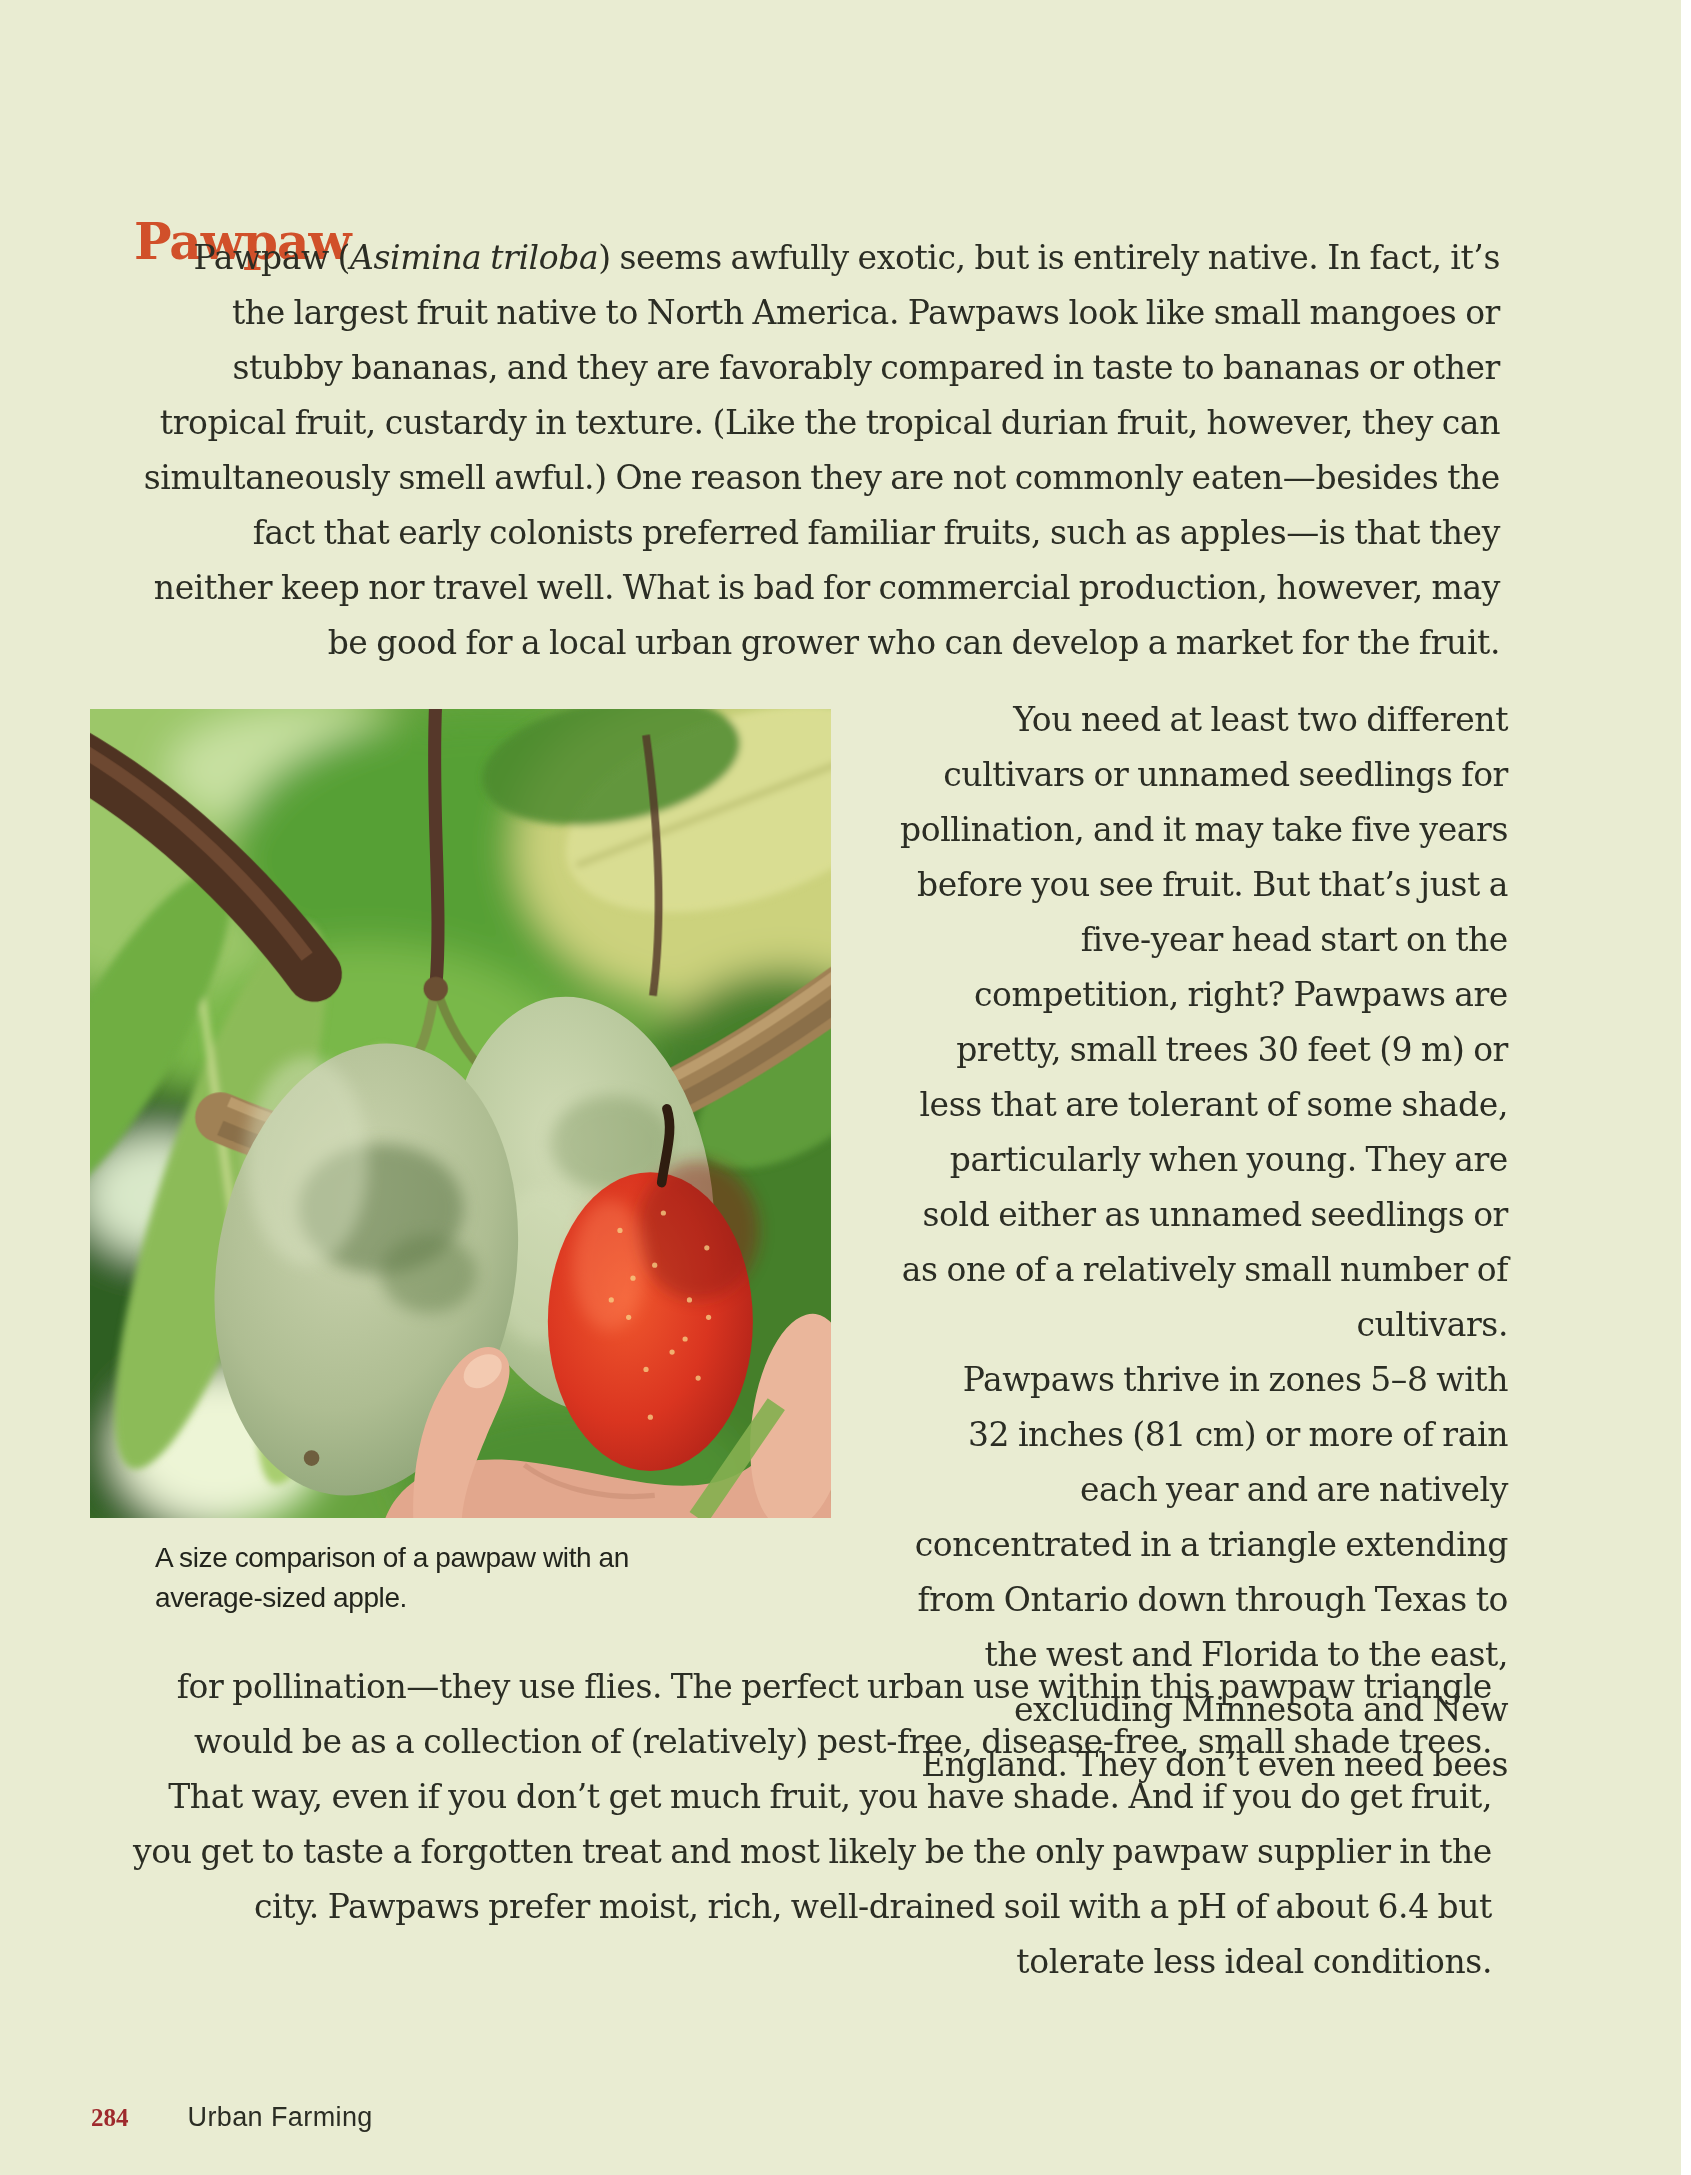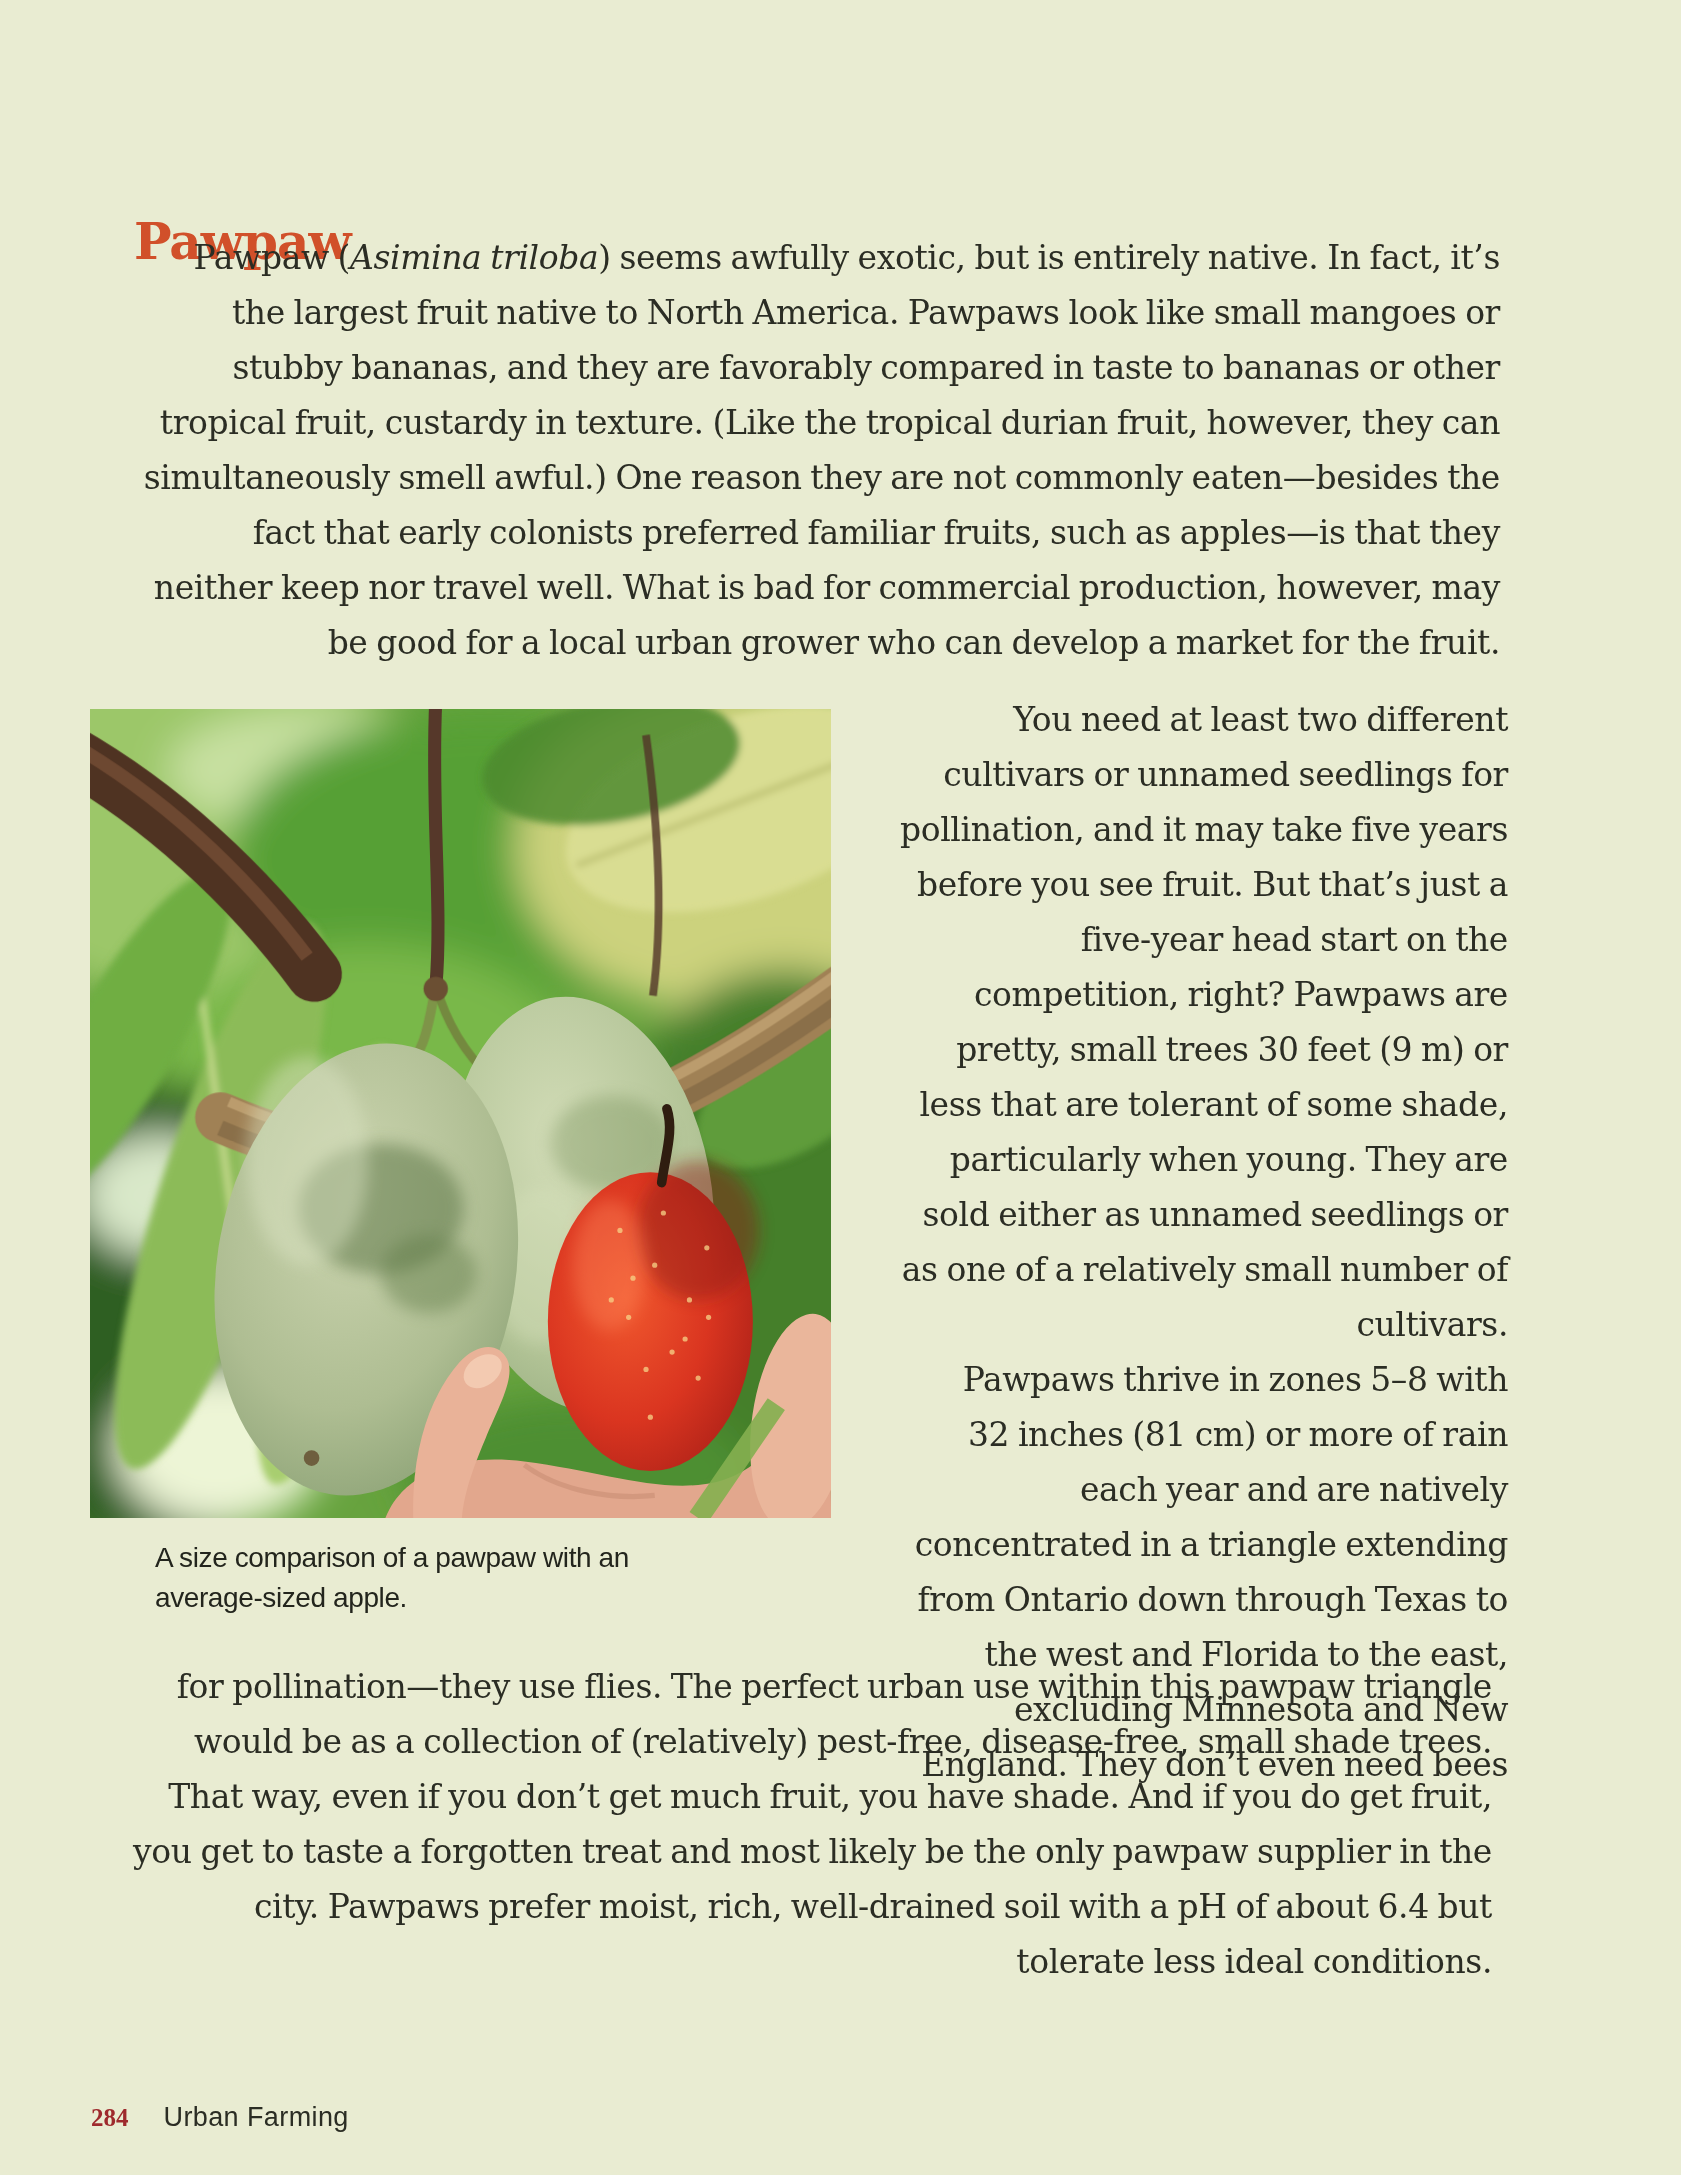--- a/index.html
+++ b/index.html
@@ -14,21 +14,21 @@
   .rightcol .para{text-indent:19px;margin:0;padding:0;}
   .contpara{position:absolute;left:126px;top:1659px;width:1366px;}
   .photo{position:absolute;left:90px;top:709px;width:741px;height:809px;}
   .caption{position:absolute;left:155px;top:1538px;width:487px;
            font-family:"Liberation Sans",sans-serif;font-size:28px;line-height:40px;
            font-weight:normal;letter-spacing:-0.4px;color:var(--caption_text,#23251d);}
   .footer{position:absolute;left:91px;top:2084px;display:flex;align-items:baseline;gap:35px;}
   .pagenum{font-family:Liberation Serif, serif;font-weight:bold;font-size:25px;
            color:var(--page_number,#9e2a2d);margin-top:20px;}
   .booktitle{font-family:"Liberation Sans",sans-serif;font-size:27px;letter-spacing:0.4px;
-           color:var(--footer_text,#2b2d24);}
+           color:var(--footer_text,#2b2d24);margin-left:24px;}
   .em{font-style:italic;}
 </style>
 </head>
 <body>
 
 <div class="page">
 
   <h1 class="heading">Pawpaw</h1>
 
   <div class="bodytext intro"><span>Pawpaw (</span><span class="em">Asimina triloba</span><span>) seems awfully exotic, but is entirely native. In fact, it’s the largest fruit native to North America. Pawpaws look like small mangoes or stubby bananas, and they are favorably compared in taste to bananas or other tropical fruit, custardy in texture. (Like the tropical durian fruit, however, they can simultaneously smell awful.) One reason they are not commonly eaten—besides the fact that early colonists preferred familiar fruits, such as apples—is that they neither keep nor travel well. What is bad for commercial production, however, may be good for a local urban grower who can develop a market for the fruit.</span></div>

